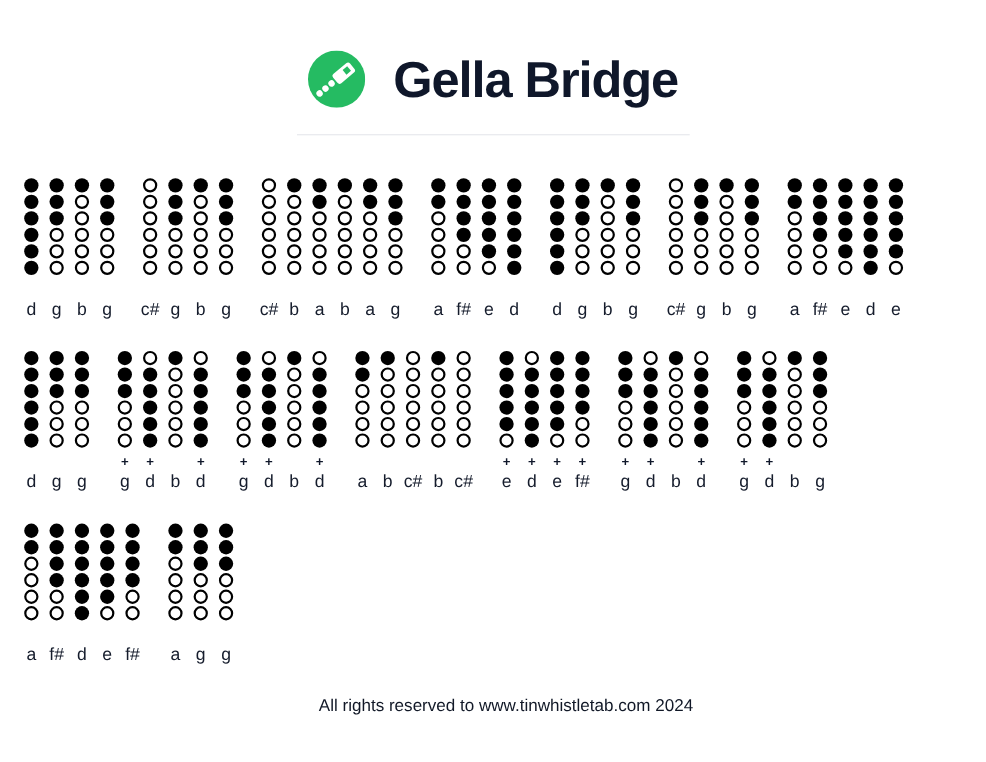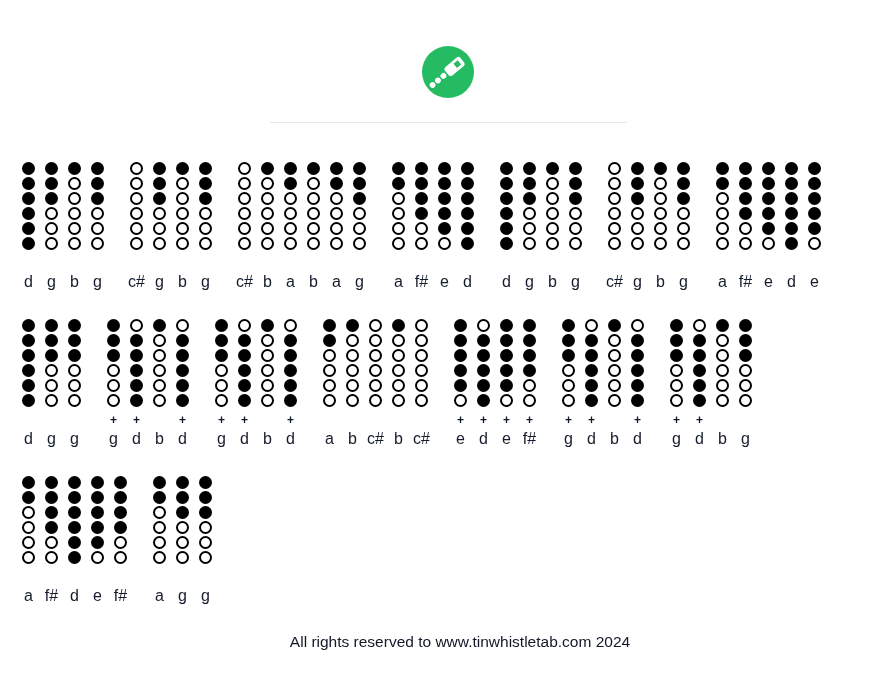--- a/index.html
+++ b/index.html
@@ -35,20 +35,21 @@
         <circle cx="26" cy="26" r="26" fill="#25bb62"></circle>
         <g transform="rotate(-40 26 26)">
           <rect x="24.5" y="20.5" width="20" height="11" rx="2.5" fill="#ffffff"></rect>
           <rect x="35.5" y="23.2" width="5.4" height="5.4" fill="#25bb62"></rect>
           <circle cx="20" cy="26" r="2.9" fill="#ffffff"></circle>
           <circle cx="12.8" cy="26" r="2.9" fill="#ffffff"></circle>
           <circle cx="5.8" cy="26" r="2.9" fill="#ffffff"></circle>
         </g>
       </svg>
     </div>
+    <h1 class="page-title">Gella Bridge</h1>
   </div>
 
   <div class="divider"></div>
 
   <div class="sheet" id="tab-sheet">
       <div class="tab-row">
         <div class="tab-group">
           <div class="note-col">
             <span class="hole filled"></span>
             <span class="hole filled"></span>

